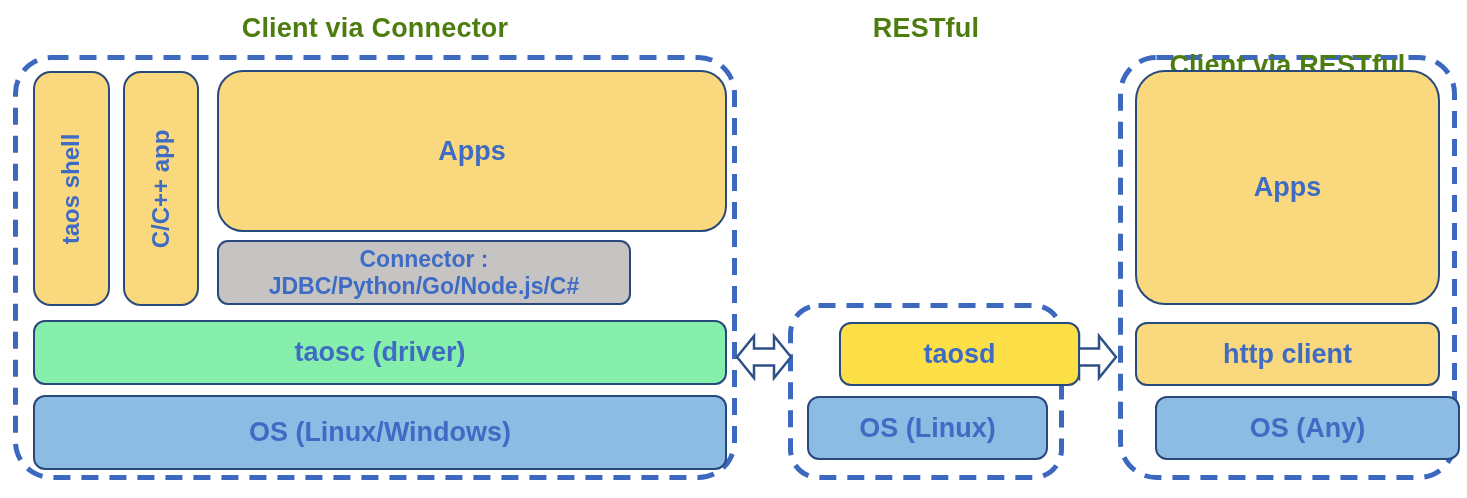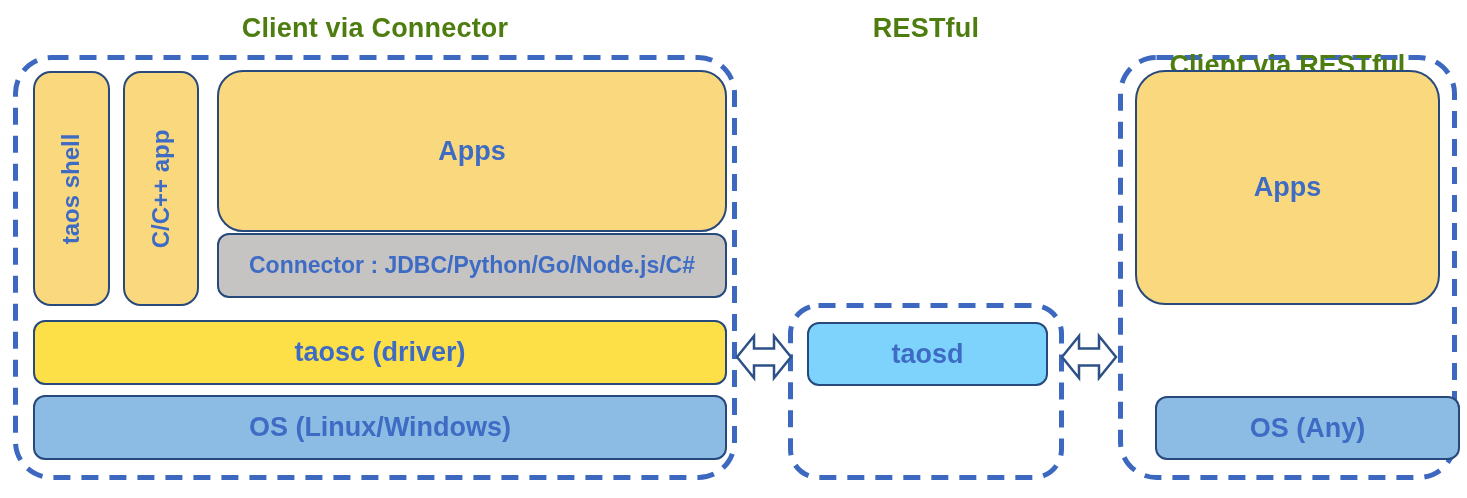--- a/index.html
+++ b/index.html
@@ -35,31 +35,31 @@
     justify-content: center;
     box-sizing: border-box;
     border: 2.5px solid #28497C;
     border-radius: 12px;
     font-weight: 700;
     color: #3E6BC4;
     font-size: 27px;
     text-align: center;
   }
   .fill-yellow { background: #FAD87E; }
-  .fill-orange { background: #fde047; }
+  .fill-orange { background: #86efac; }
   .fill-blue   { background: #8CBCE4; }
-  .fill-green  { background: #7dd3fc; }
+  .fill-green  { background: #fde047; margin-left: 32px; }
   .fill-gray   { background: #C5C4C2; }
 
   .box-taos-shell { left: 33px;  top: 71px;  width: 77px;  height: 235px; border-radius: 18px; }
   .box-cpp-app    { left: 123px; top: 71px;  width: 76px;  height: 235px; border-radius: 18px; }
   .box-apps       { left: 217px; top: 70px;  width: 510px; height: 162px; border-radius: 26px; }
-  .box-connector  { left: 217px; top: 233px; width: 510px; height: 65px;  font-size: 23px; }
+  .box-connector  { left: 217px; top: 240px; width: 414px; height: 65px;  font-size: 23px; border-radius: 11px; }
   .box-taosc      { left: 33px;  top: 320px; width: 694px; height: 65px; }
-  .box-os-left    { left: 33px;  top: 395px; width: 694px; height: 65px; }
+  .box-os-left    { left: 33px;  top: 395px; width: 694px; height: 75px; }
 
   .box-taosd      { left: 807px; top: 322px; width: 241px; height: 64px; }
   .box-os-server  { left: 807px; top: 396px; width: 241px; height: 64px; }
 
   .box-apps-rest  { left: 1135px; top: 70px;  width: 305px; height: 235px; border-radius: 30px; line-height: 1.35; }
   .box-http       { left: 1135px; top: 322px; width: 305px; height: 64px; }
   .box-os-any     { left: 1135px; top: 396px; width: 305px; height: 64px; margin-left: 20px; }
 
   .vtext {
     display: inline-block;
@@ -101,23 +101,29 @@
   <div class="box fill-orange box-taosc">
     <span>taosc (driver)</span>
   </div>
   <div class="box fill-blue box-os-left">
     <span>OS (Linux/Windows)</span>
   </div>
 
   <div class="box fill-green box-taosd">
     <span>taosd</span>
   </div>
+  <div class="box fill-blue box-os-server">
+    <span>OS (Linux)</span>
+  </div>
 
   <div class="box fill-yellow box-apps-rest two-line">
     <div>
       <span>Apps</span>
     </div>
+  </div>
+  <div class="box fill-yellow box-http">
+    <span>http client</span>
   </div>
   <div class="box fill-blue box-os-any">
     <span>OS (Any)</span>
   </div>
 
 </div>
 
 </body></html>

